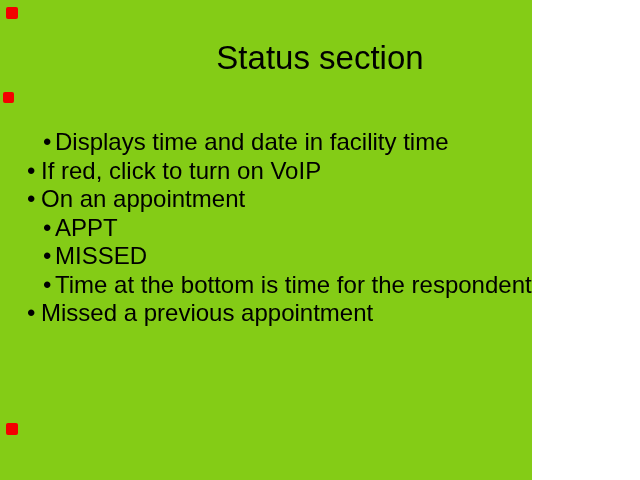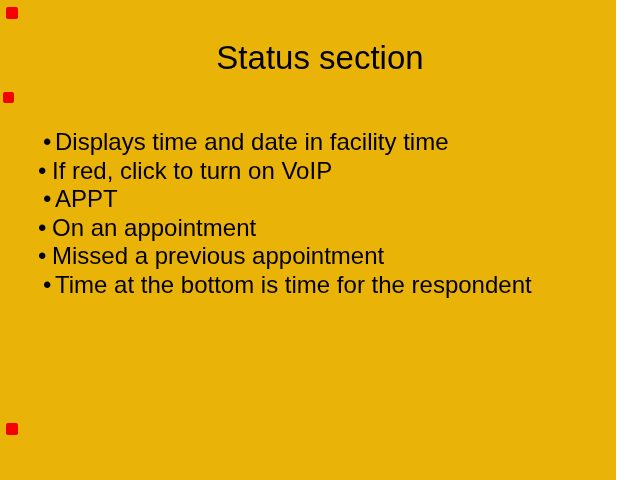--- a/index.html
+++ b/index.html
@@ -1,22 +1,22 @@
 <!DOCTYPE html>
 <html><head>
 <meta charset="utf-8">
 <style>
   html, body { margin: 0; padding: 0; }
   body { font-family: "Liberation Sans", sans-serif; }
 
   .slide {
     position: relative;
-    width: 616px;
+    width: 532px;
     height: 480px;
-    background: #eab308;
+    background: #84cc16;
     overflow: hidden;
     color: #000000;
   }
 
   .slide-title {
     position: absolute;
     top: 41px;
     left: 0;
     width: 640px;
     text-align: center;
@@ -34,21 +34,21 @@
     width: 640px;
   }
 
   .bullet-line {
     font-size: 24px;
     line-height: 28.5px;
     white-space: nowrap;
     color: #000000;
   }
   .bullet-line.l1 { margin-left: 43px; }
-  .bullet-line.l2 { margin-left: 36px; }
+  .bullet-line.l2 { margin-left: 25px; }
 
   .bullet-dot {
     display: inline-block;
     text-align: left;
     color: #000000;
   }
   .l1 .bullet-dot { width: 12px; }
   .l2 .bullet-dot { width: 16px; padding-left: 2px; box-sizing: border-box; }
 
   .red-marker {
@@ -58,24 +58,25 @@
 </style>
 </head>
 <body>
 
 <div class="slide">
   <div class="slide-title">Status section</div>
 
   <div class="bullet-list" id="bullet-list">
       <div class="bullet-line l1"><span class="bullet-dot">•</span><span>Displays time and date in facility time</span></div>
       <div class="bullet-line l2"><span class="bullet-dot">•</span><span>If red, click to turn on VoIP</span></div>
+      <div class="bullet-line l2"><span class="bullet-dot">•</span><span>On an appointment</span></div>
       <div class="bullet-line l1"><span class="bullet-dot">•</span><span>APPT</span></div>
-      <div class="bullet-line l2"><span class="bullet-dot">•</span><span>On an appointment</span></div>
+      <div class="bullet-line l1"><span class="bullet-dot">•</span><span>MISSED</span></div>
+      <div class="bullet-line l1"><span class="bullet-dot">•</span><span>Time at the bottom is time for the respondent</span></div>
       <div class="bullet-line l2"><span class="bullet-dot">•</span><span>Missed a previous appointment</span></div>
-      <div class="bullet-line l1"><span class="bullet-dot">•</span><span>Time at the bottom is time for the respondent</span></div>
     </div>
 
   <div id="markers">
       <div class="red-marker" style="left: 6px; top: 7px; width: 12px; height: 12px; background: rgb(244, 0, 0);"></div>
       <div class="red-marker" style="left: 3px; top: 92px; width: 11px; height: 11px; background: rgb(244, 0, 0);"></div>
       <div class="red-marker" style="left: 621px; top: 31px; width: 12px; height: 12px; background: rgb(244, 0, 0);"></div>
       <div class="red-marker" style="left: 6px; top: 423px; width: 12px; height: 12px; background: rgb(244, 0, 0);"></div>
       <div class="red-marker" style="left: 627px; top: 446px; width: 12px; height: 12px; background: rgb(244, 0, 0);"></div>
     </div>
 </div>

